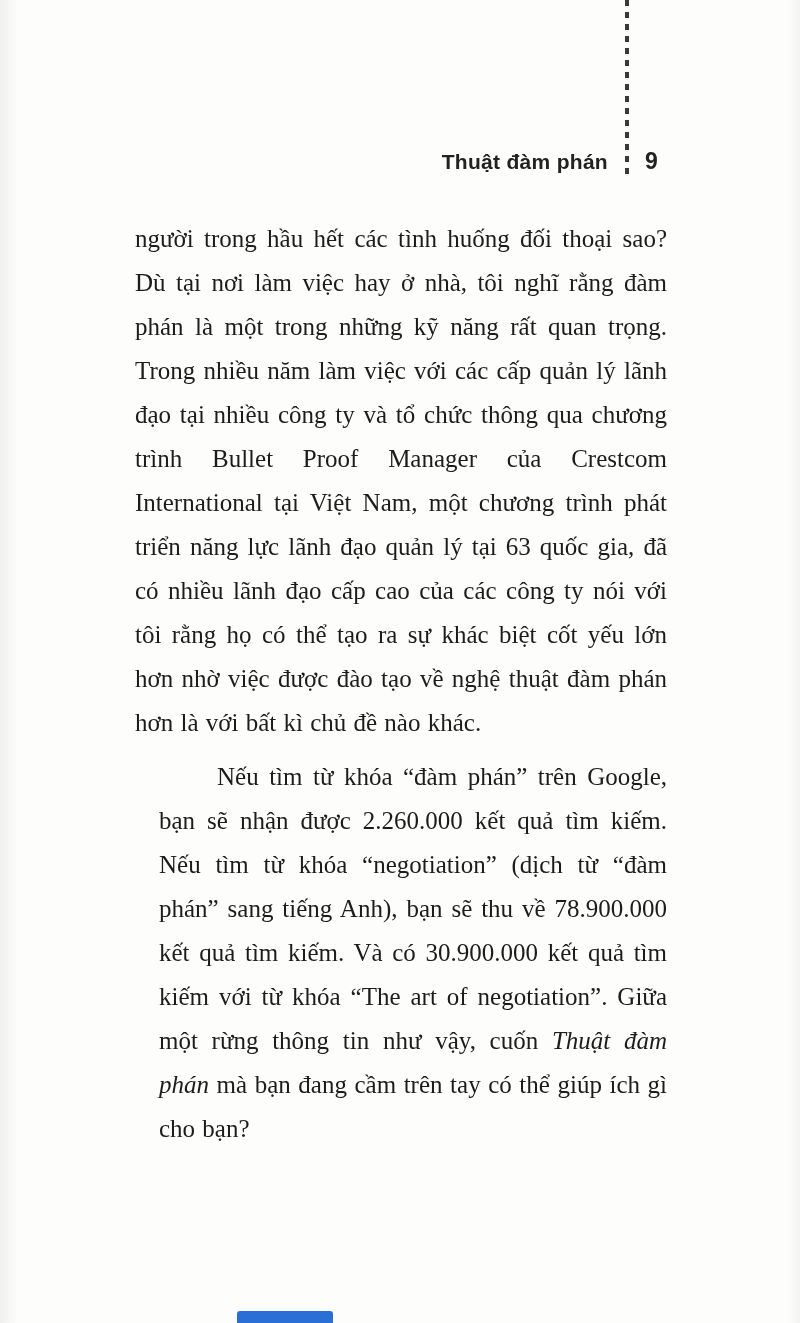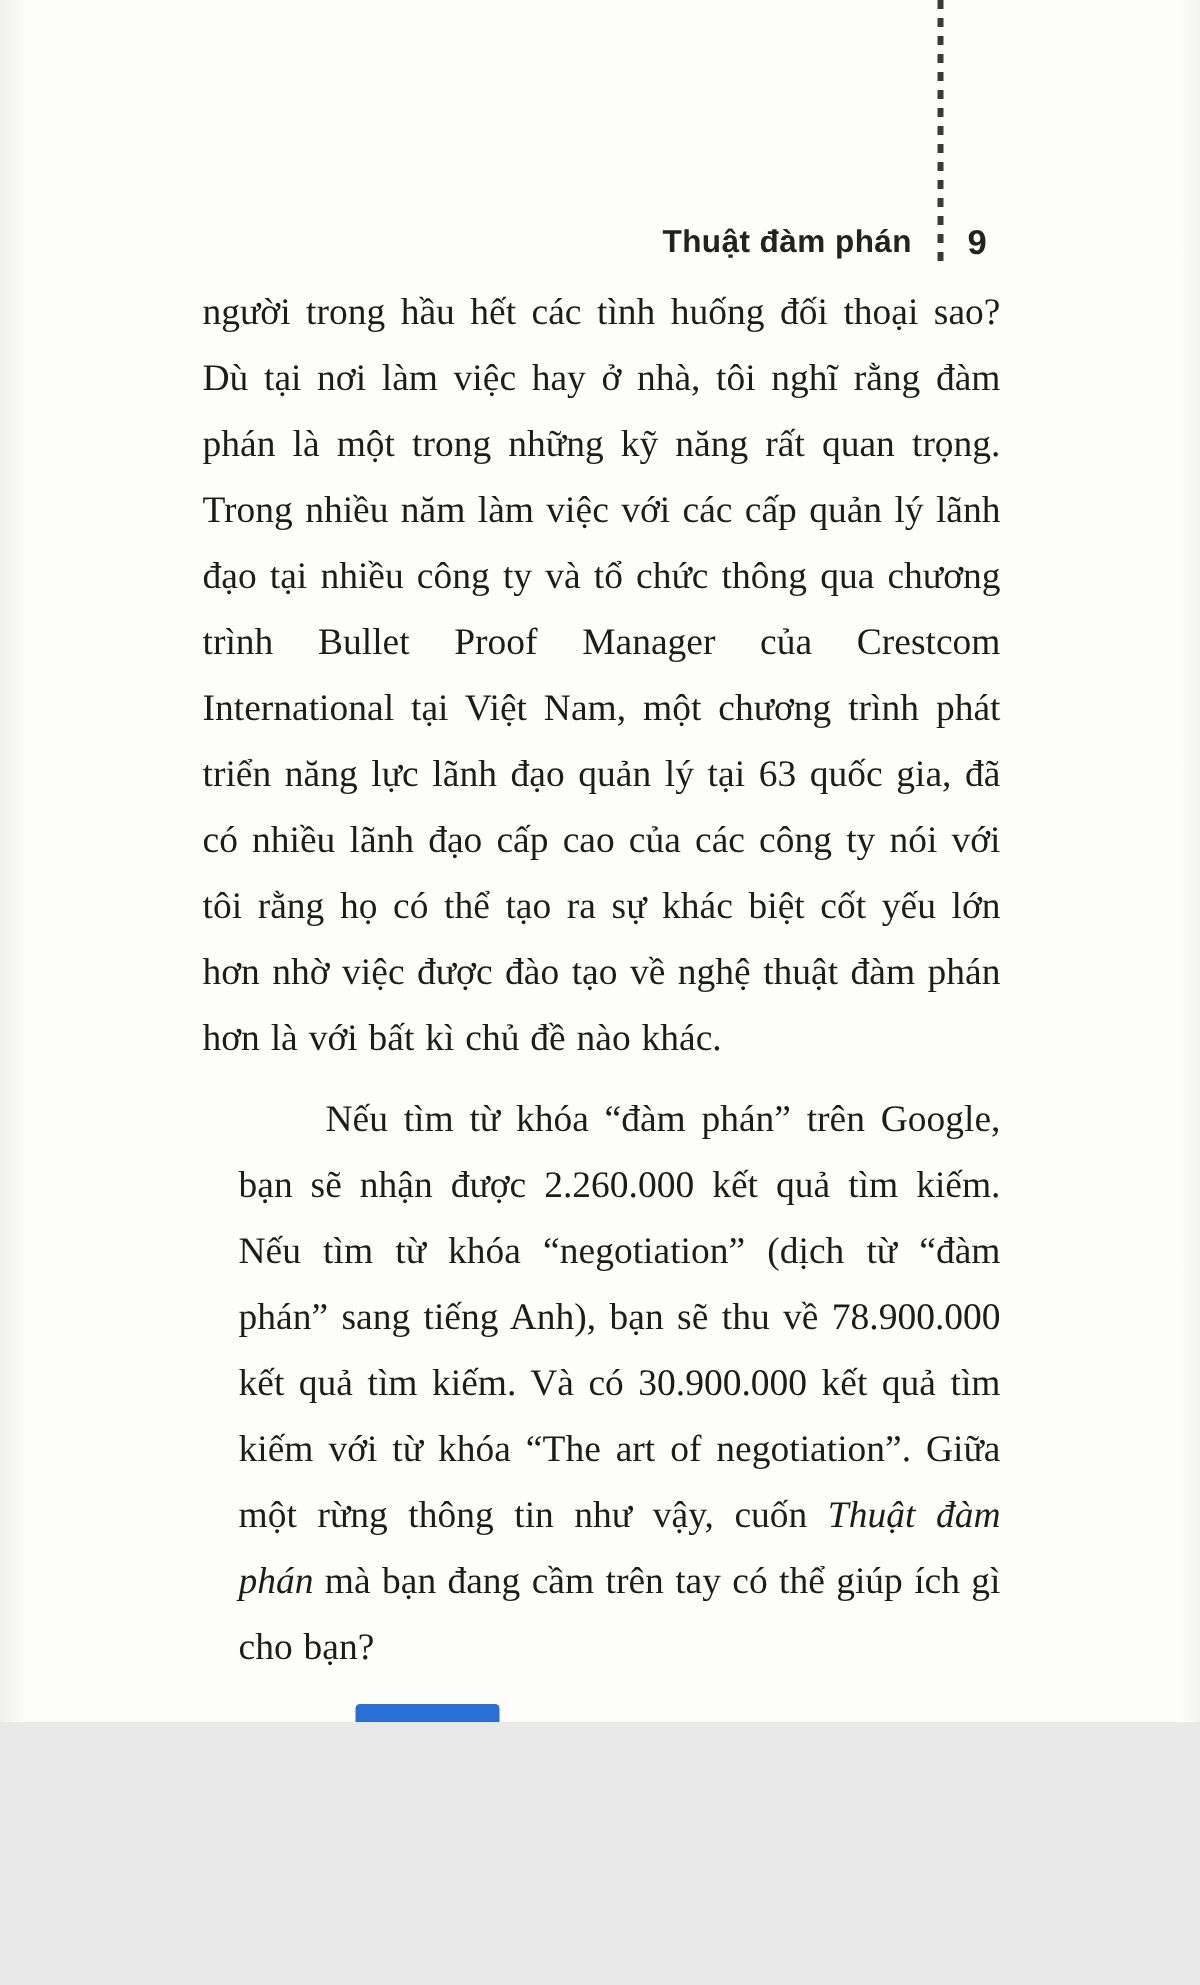--- a/index.html
+++ b/index.html
@@ -3,21 +3,21 @@
 <meta charset="utf-8">
 <style>
   html, body {
     margin: 0;
     padding: 0;
     background: #e9e9e9;
   }
   .page {
     position: relative;
     width: 800px;
-    height: 1148px;
+    height: 1323px;
     margin: 0 auto;
     background: #fdfdfb;
     overflow: hidden;
     font-family: "Liberation Serif", serif;
   }
   
   .page::before {
     content: "";
     position: absolute;
     inset: 0;
@@ -62,21 +62,21 @@
     left: 645px;
     top: 1px;
     font-family: "Liberation Sans", sans-serif;
     font-weight: bold;
     font-size: 23px;
     color: #222222;
   }
   .body-text {
     position: absolute;
     left: 135px;
-    top: 187px;
+    top: 217px;
     width: 532px;
   }
   .para {
     margin: 0;
     font-size: 25px;
     line-height: 44px;
     text-align: justify;
     color: #1c1c1c;
     word-spacing: 1px;
   }

